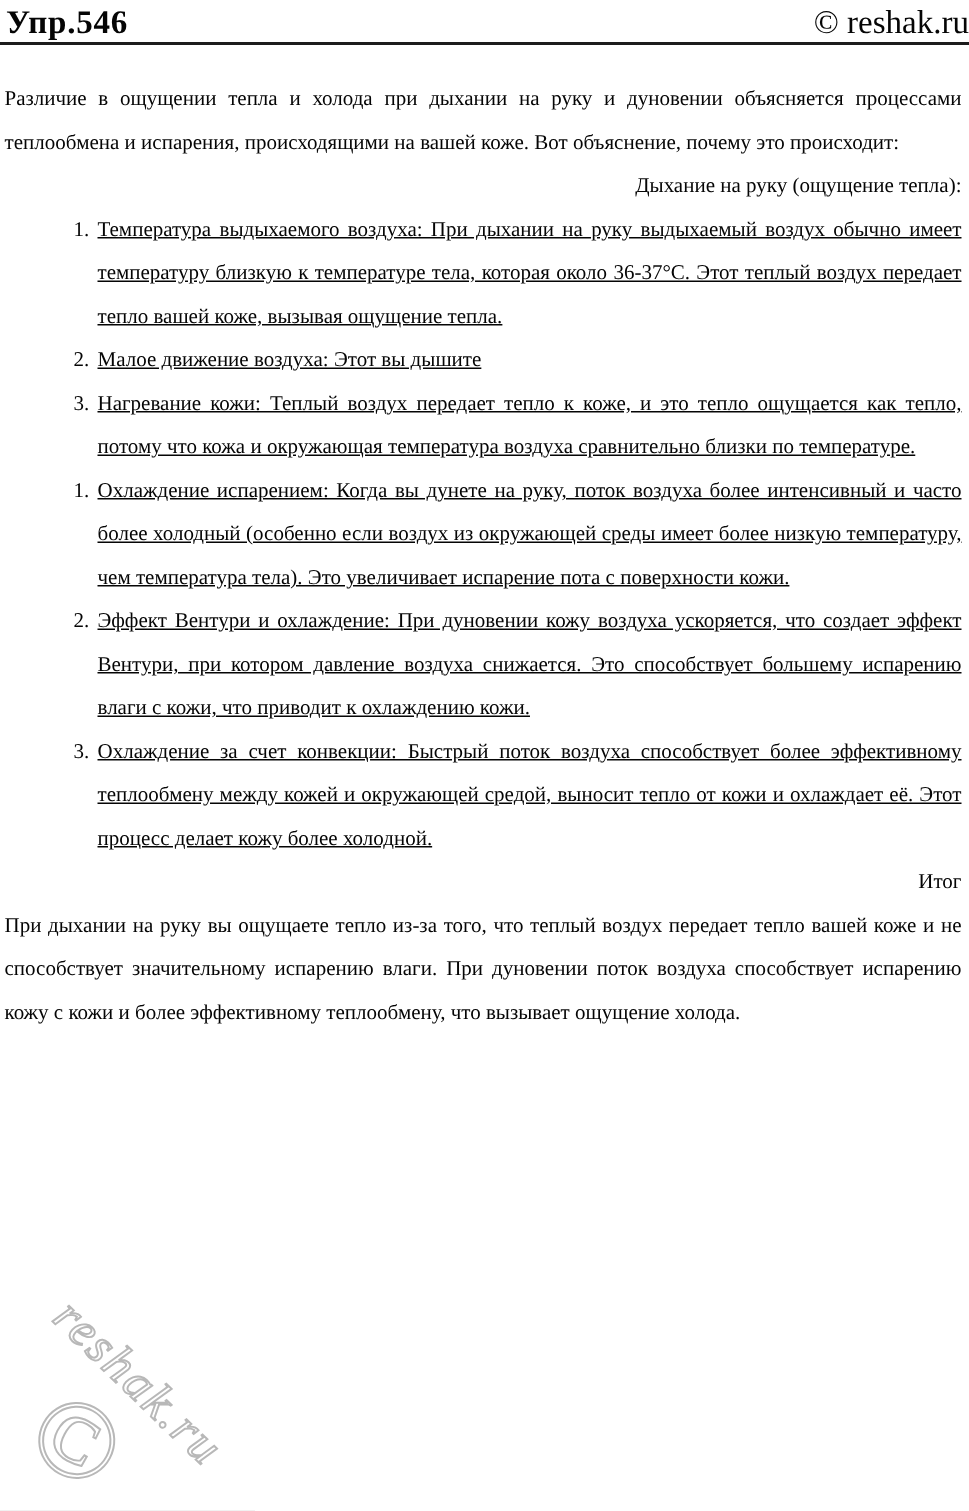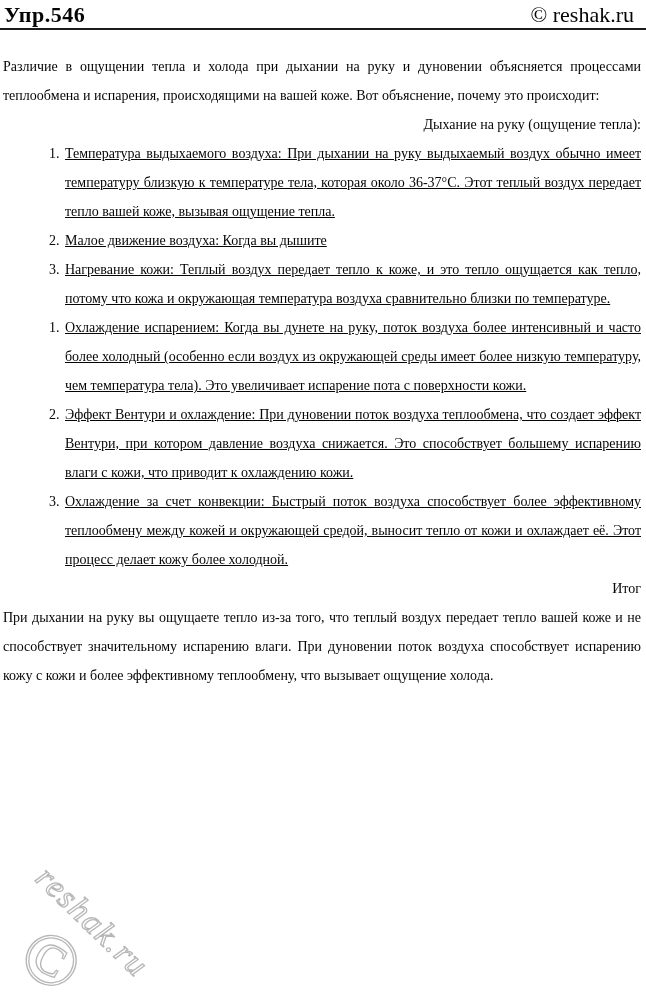--- a/index.html
+++ b/index.html
@@ -10,21 +10,21 @@
     margin: 0 auto;
     background: #ffffff;
     overflow: hidden;
     font-family: "Liberation Serif", "DejaVu Serif", serif;
     color: #050505;
   }
   .hdr {
     display: flex;
     justify-content: space-between;
     align-items: baseline;
-    padding: 3px 12px 0 4px;
+    padding: 3px 0 0 4px;
     font-size: 22px;
     line-height: 24px;
   }
   .hdr-ex { font-weight: bold; letter-spacing: 0.5px; }
   .hdr-cr { font-weight: normal; }
   .rule {
     border: none;
     border-top: 2px solid #1c1c1c;
     margin: 1px 0 0 0;
   }
@@ -70,28 +70,28 @@
 
   <hr class="rule">
 
   <main class="body">
     <p class="para">Различие в ощущении тепла и холода при дыхании на руку и дуновении объясняется процессами теплообмена и испарения, происходящими на вашей коже. Вот объяснение, почему это происходит:</p>
 
     <p class="sect">Дыхание на руку (ощущение тепла):</p>
 
     <ol class="list">
       <li>Температура выдыхаемого воздуха: При дыхании на руку выдыхаемый воздух обычно имеет температуру близкую к температуре тела, которая около 36-37°C. Этот теплый воздух передает тепло вашей коже, вызывая ощущение тепла.</li>
-      <li>Малое движение воздуха: Когда вы дышите</li>
+      <li>Малое движение воздуха: Этот вы дышите</li>
       <li>Нагревание кожи: Теплый воздух передает тепло к коже, и это тепло ощущается как тепло, потому что кожа и окружающая температура воздуха сравнительно близки по температуре.</li>
     </ol>
 
 
     <ol class="list">
       <li>Охлаждение испарением: Когда вы дунете на руку, поток воздуха более интенсивный и часто более холодный (особенно если воздух из окружающей среды имеет более низкую температуру, чем температура тела). Это увеличивает испарение пота с поверхности кожи.</li>
-      <li>Эффект Вентури и охлаждение: При дуновении поток воздуха теплообмена, что создает эффект Вентури, при котором давление воздуха снижается. Это способствует большему испарению влаги с кожи, что приводит к охлаждению кожи.</li>
+      <li>Эффект Вентури и охлаждение: При дуновении кожу воздуха ускоряется, что создает эффект Вентури, при котором давление воздуха снижается. Это способствует большему испарению влаги с кожи, что приводит к охлаждению кожи.</li>
       <li>Охлаждение за счет конвекции: Быстрый поток воздуха способствует более эффективному теплообмену между кожей и окружающей средой, выносит тепло от кожи и охлаждает её. Этот процесс делает кожу более холодной.</li>
     </ol>
 
     <p class="sect">Итог</p>
 
     <p class="para">При дыхании на руку вы ощущаете тепло из-за того, что теплый воздух передает тепло вашей коже и не способствует значительному испарению влаги. При дуновении поток воздуха способствует испарению кожу с кожи и более эффективному теплообмену, что вызывает ощущение холода.</p>
   </main>
 
 </div>
 

